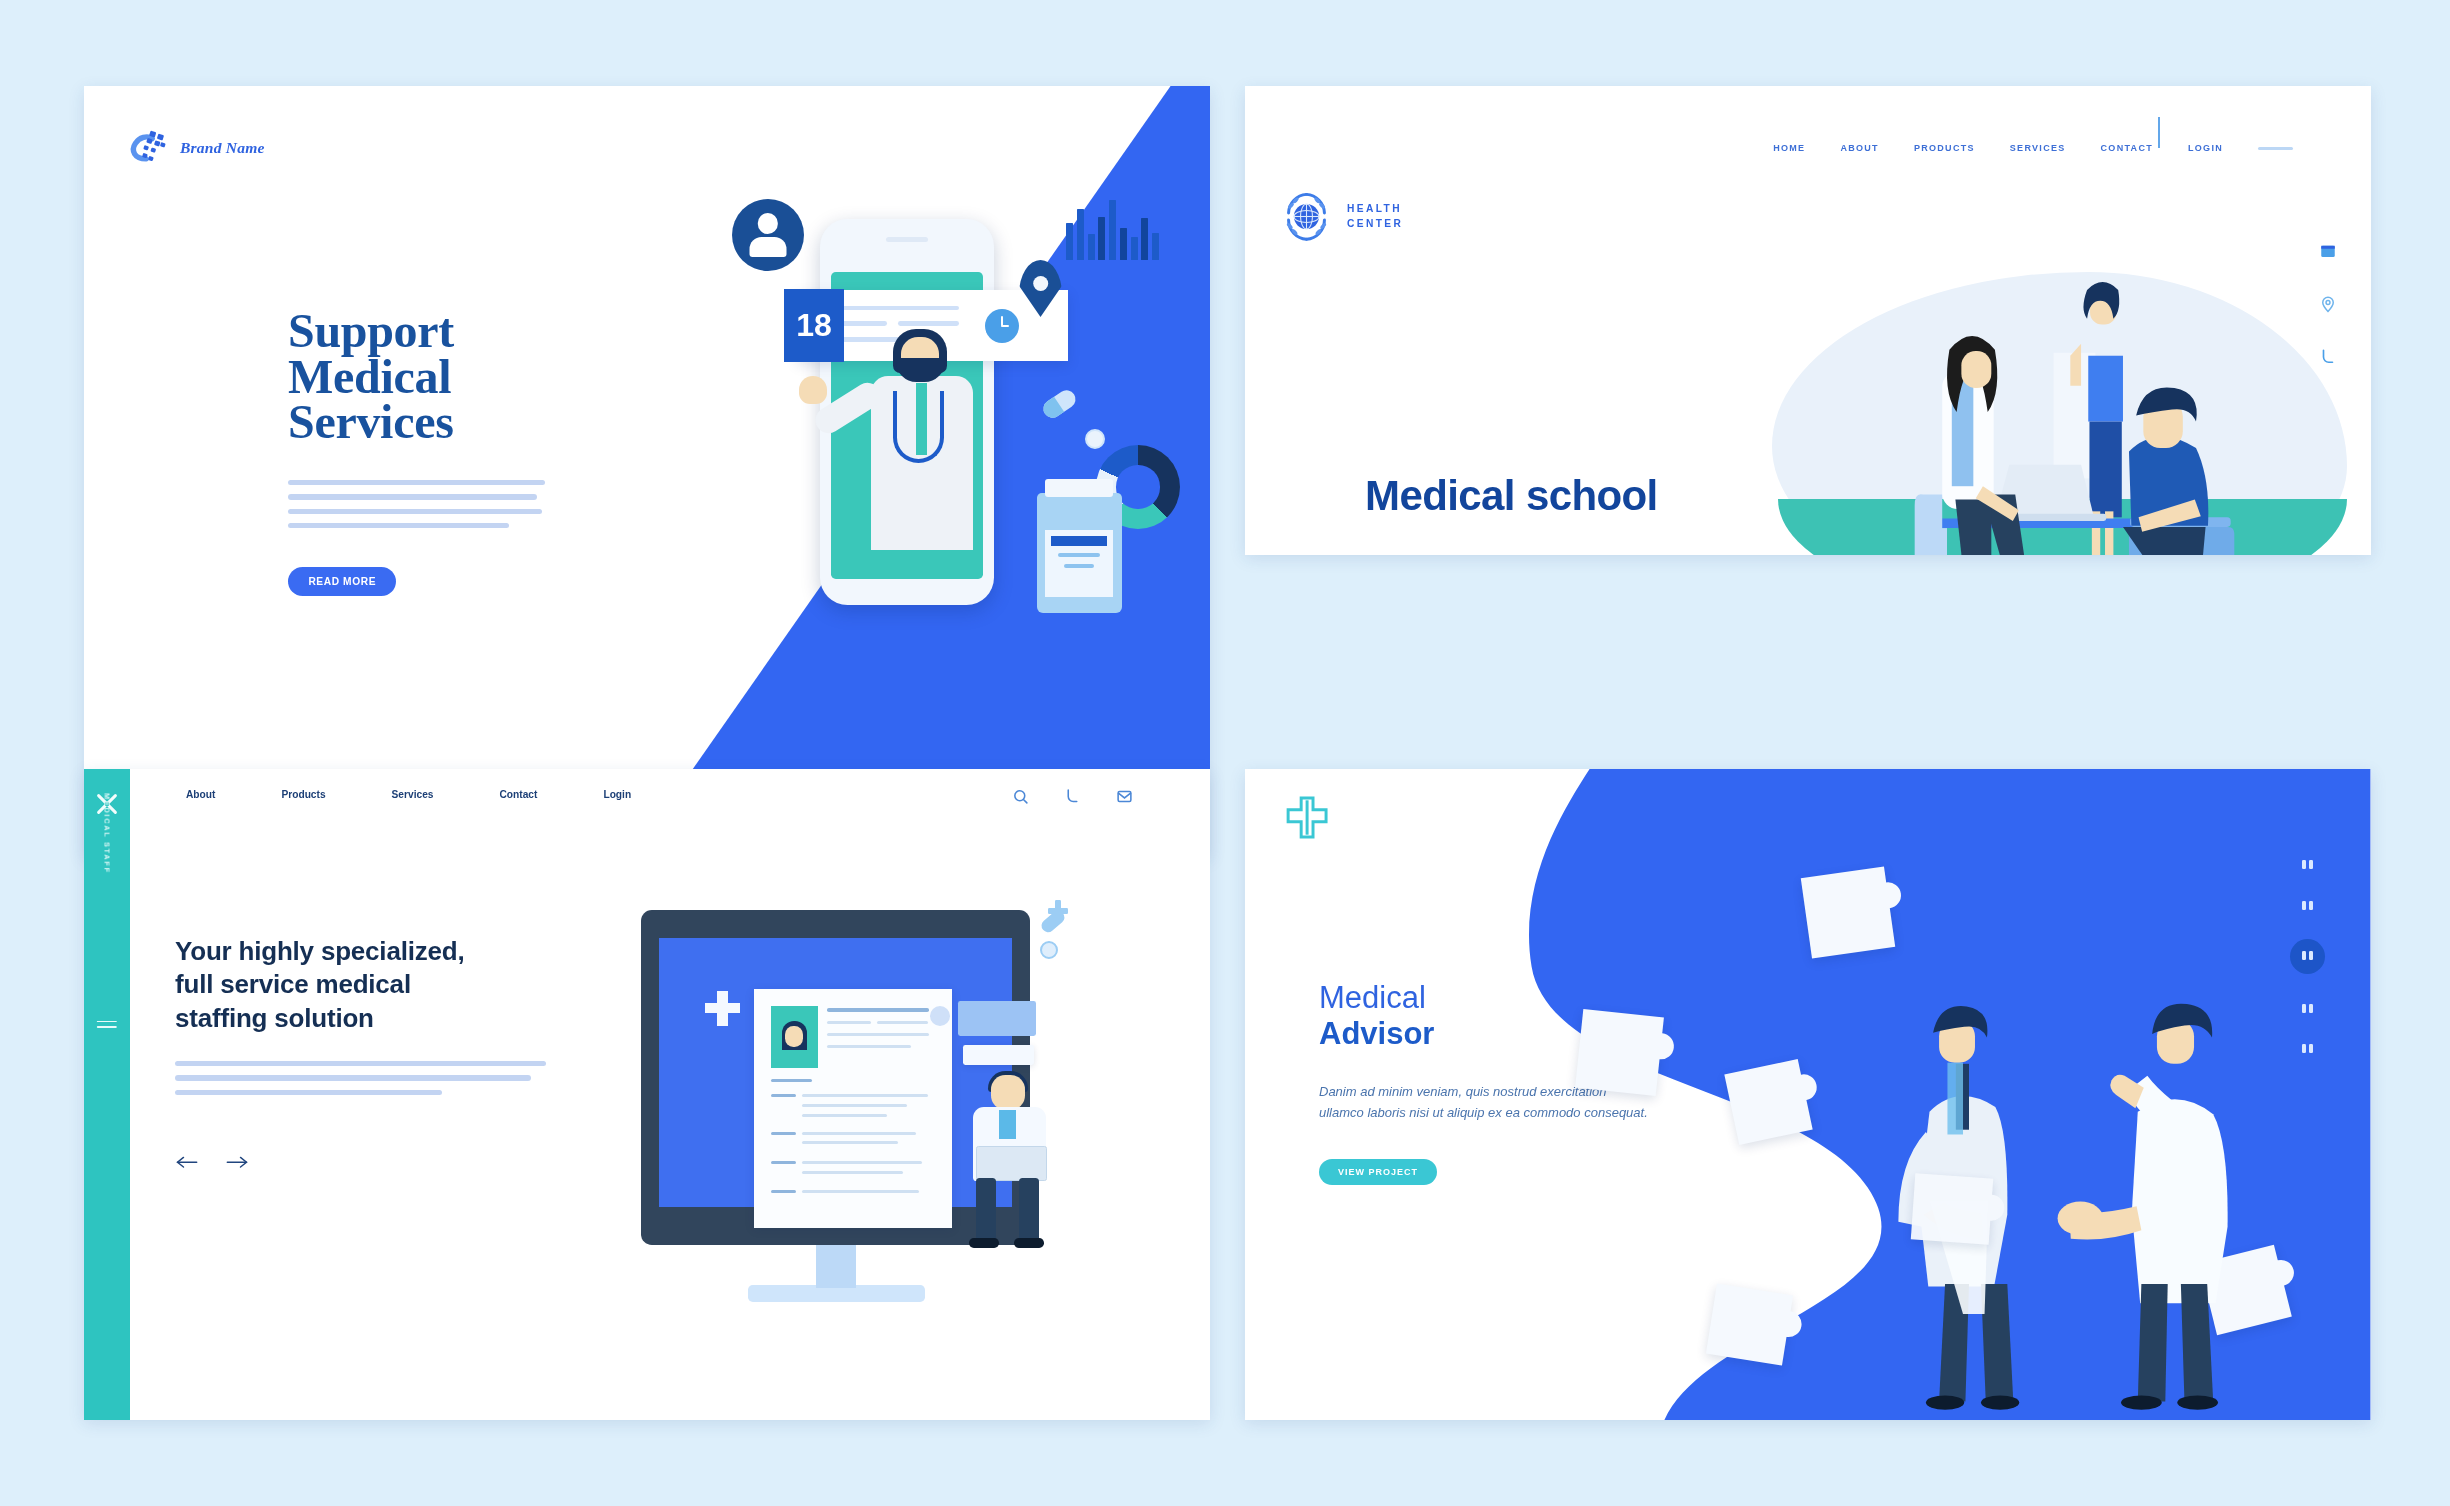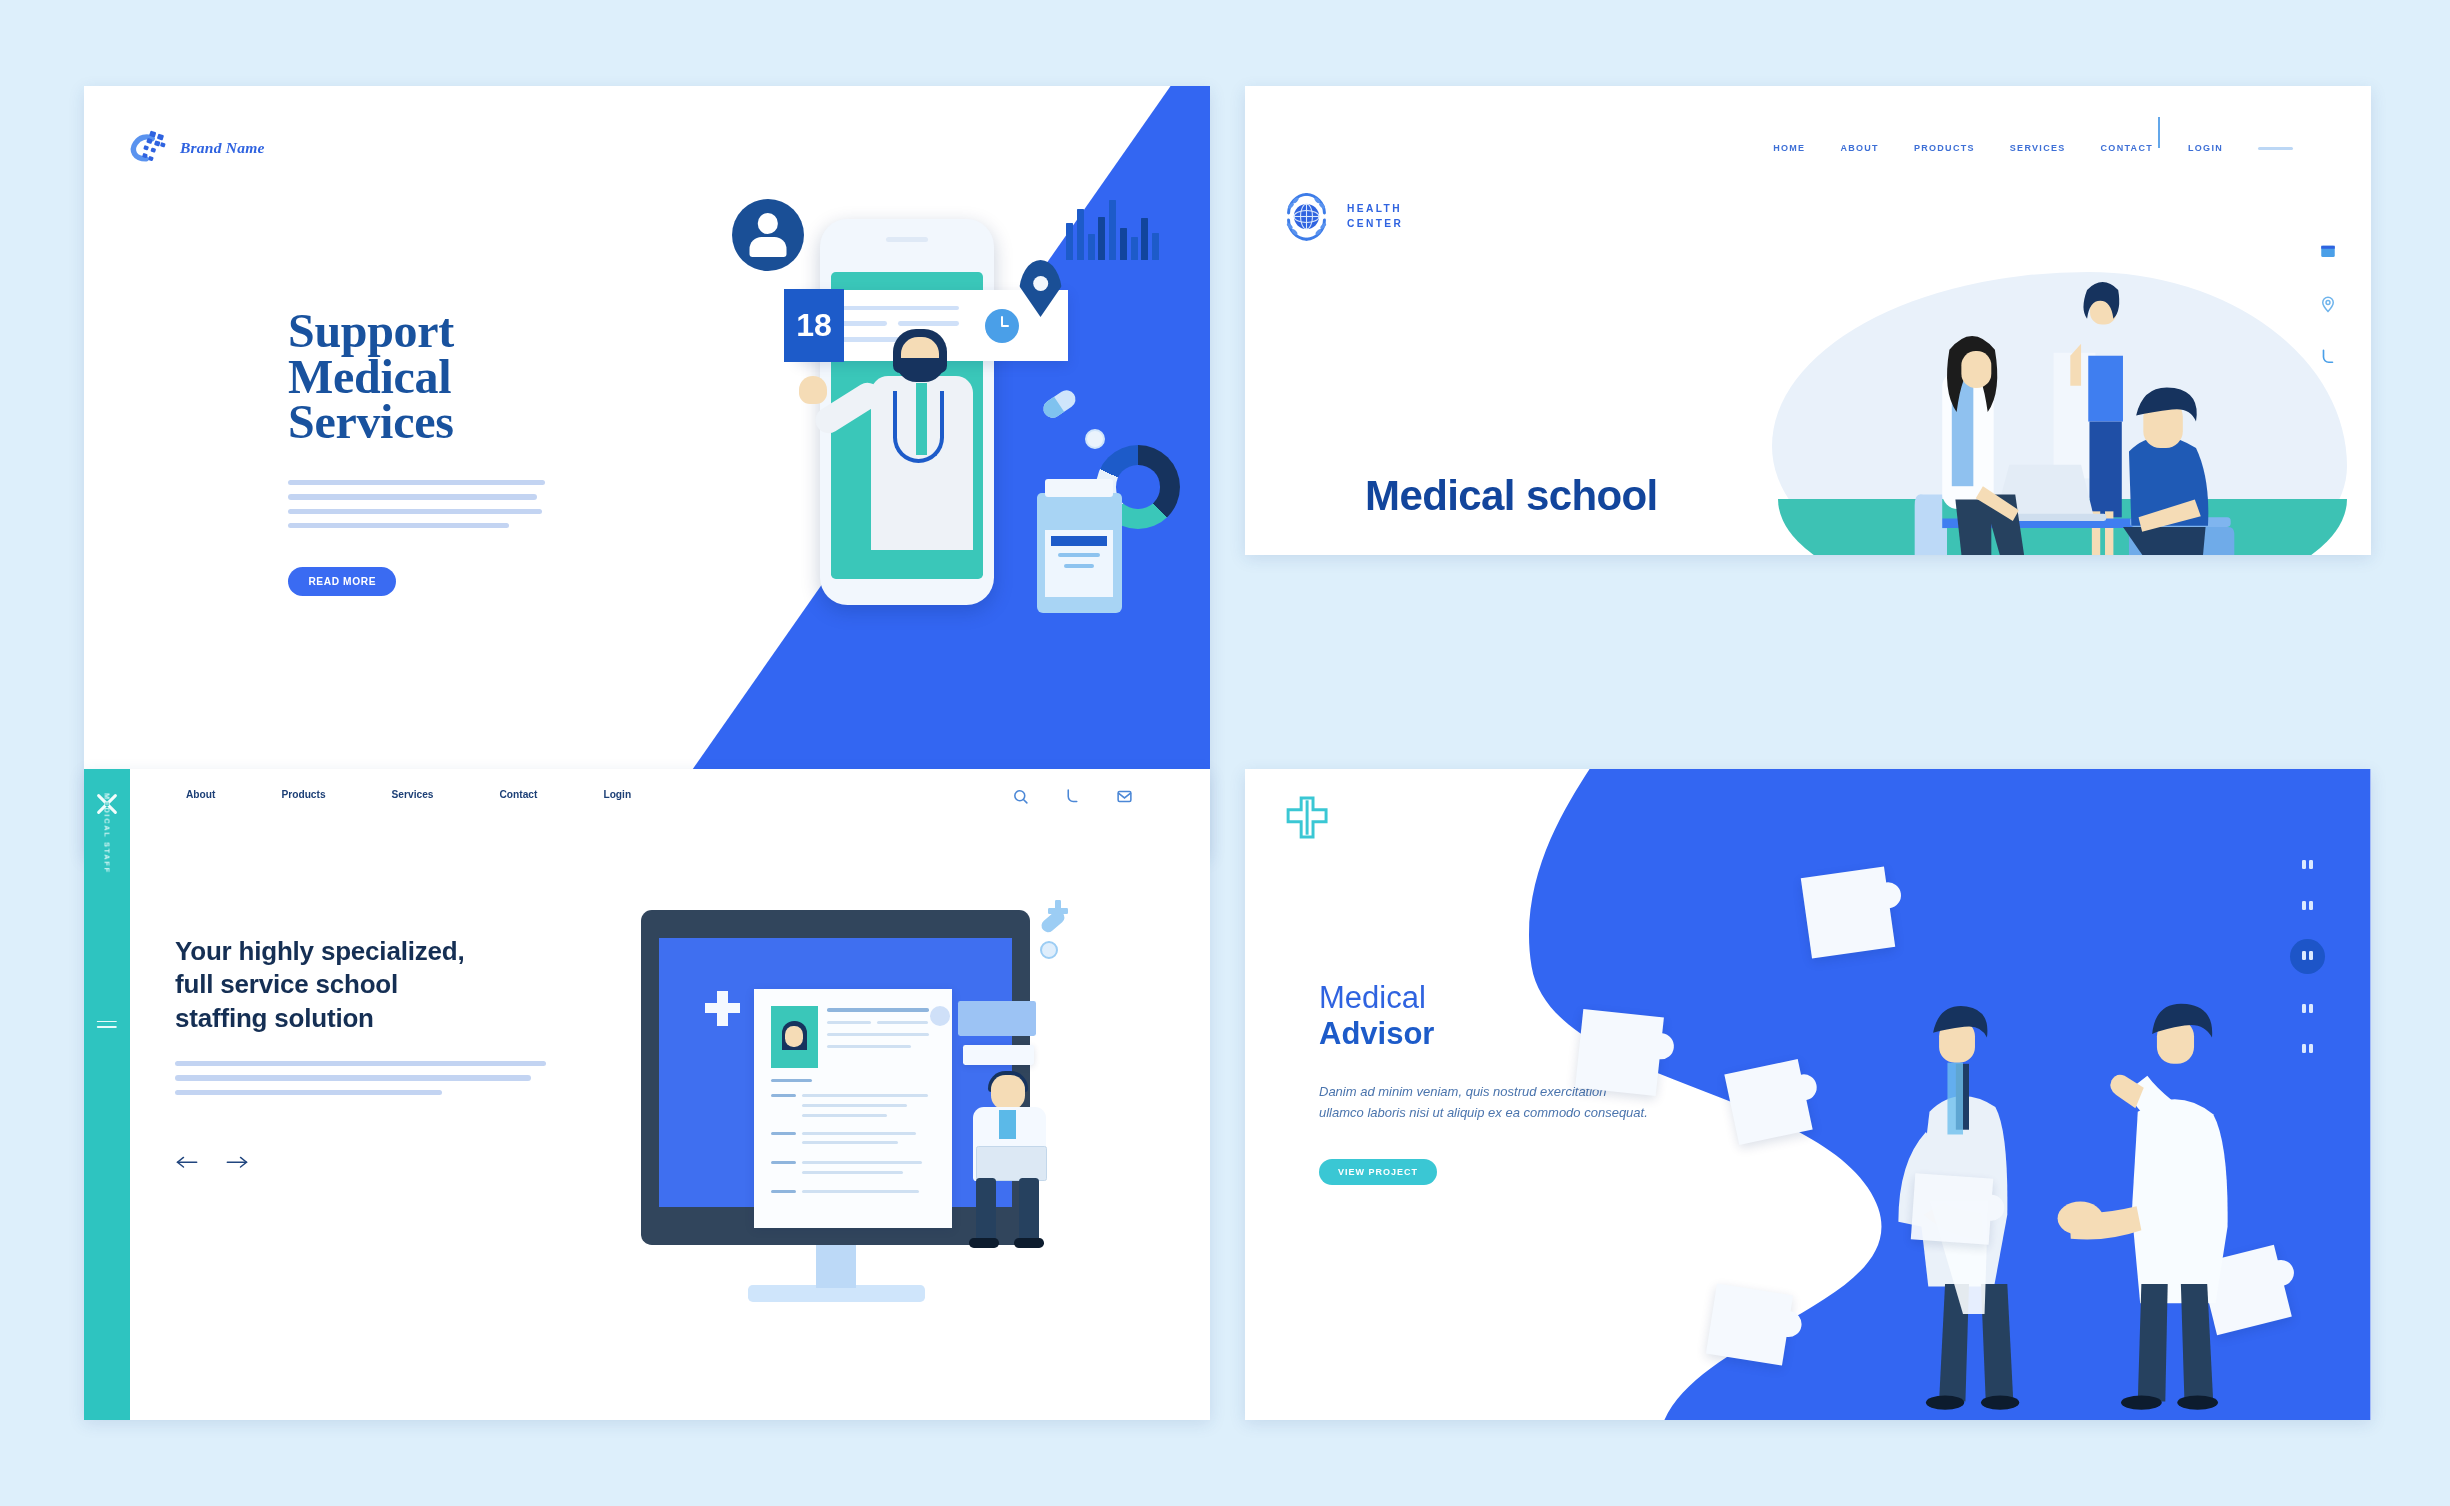--- a/index.html
+++ b/index.html
@@ -469,21 +469,21 @@
     <span class="ic">
       <svg viewBox="0 0 24 24" width="17" height="17" fill="none" stroke="#4b87d6" stroke-width="2.2">
         <rect x="3" y="5" width="18" height="14" rx="2"></rect>
             <path d="M3 7l9 7 9-7"></path>
       </svg>
     </span>
   </div>
       <div class="p3-copy" style="position: absolute; left: 91px; top: 166px;">
     <div class="p3-h1">
       <div>Your highly specialized,</div>
-      <div>full service school</div>
+      <div>full service medical</div>
       <div>staffing solution</div>
     </div>
     <div style="margin-top:26px;">
       <div class="lorem-line" style="width:100%"></div>
       <div class="lorem-line" style="width:96%"></div>
       <div class="lorem-line" style="width:72%"></div>
     </div>
     <div class="p3-arrows">
       <svg viewBox="0 0 38 24" fill="none" stroke="#20457e" stroke-width="2.4" stroke-linecap="round">
         <line x1="36" y1="12" x2="4" y2="12"></line>

